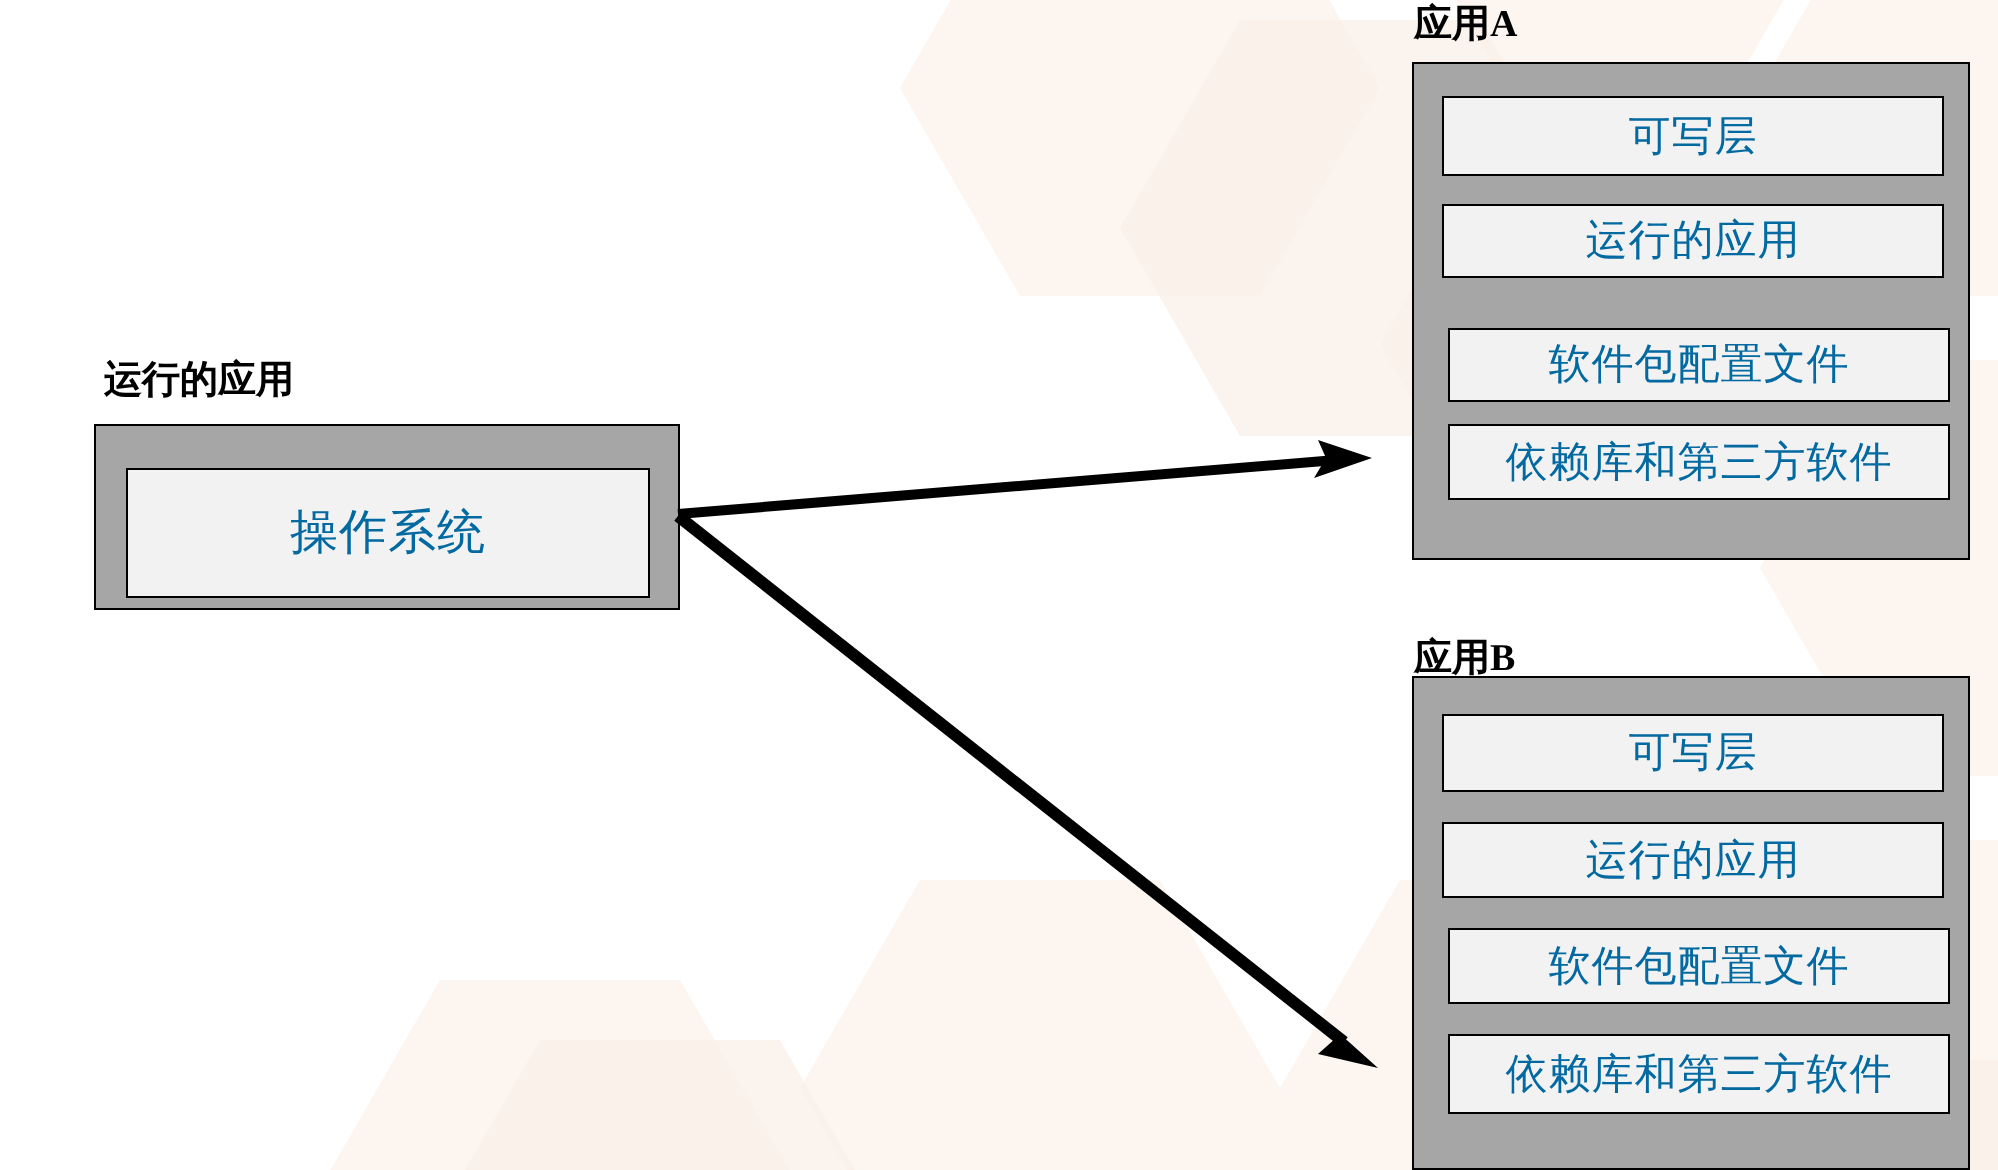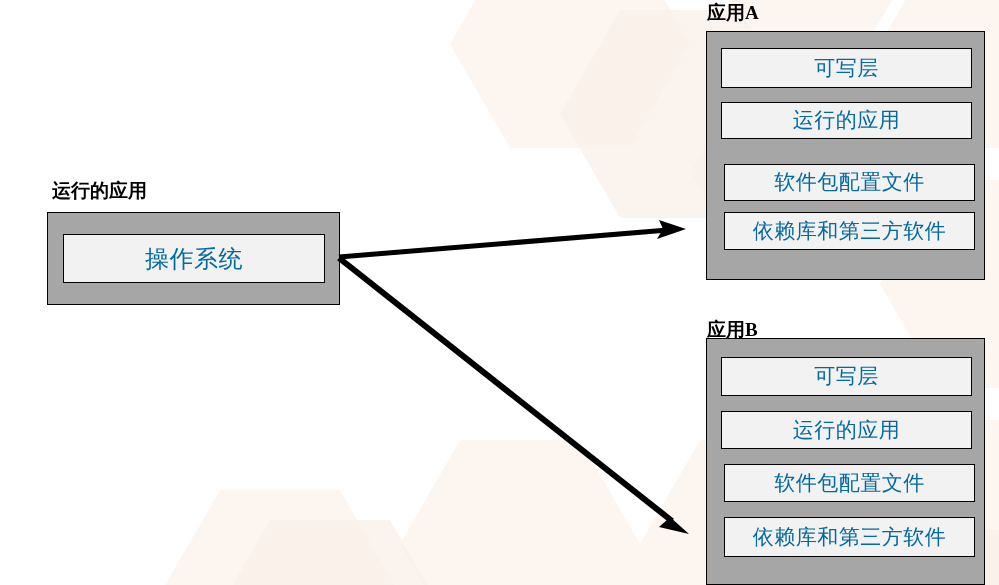--- a/index.html
+++ b/index.html
@@ -125,21 +125,21 @@
 
     <g>
       <line x1="339" y1="258" x2="672" y2="521" stroke="#000000" stroke-width="6" stroke-linecap="butt"></line>
       <polygon points="689,534 659,527 668,519 660,508" fill="#000000"></polygon>
     </g>
   </svg>
 
   <div class="caption" id="image-caption">运行的应用</div>
 
   <div class="group-box" id="image-box">
-    <div class="layer-box" id="image-inner" style="left:15px; top:21px; width:262px; height:49px;">操作系统</div>
+    <div class="layer-box" id="image-inner" style="left:15px; top:21px; width:262px; height:65px;">操作系统</div>
   </div>
 
   <div class="caption" id="appA-caption">应用A</div>
 
   <div class="group-box" id="appA-box">
     <div class="layer-box" style="left:14px; top:16px; width:251px; height:40px;">可写层</div>
     <div class="layer-box" style="left:14px; top:70px; width:251px; height:37px;">运行的应用</div>
     <div class="layer-box" style="left:17px; top:132px; width:251px; height:37px;">软件包配置文件</div>
     <div class="layer-box" style="left:17px; top:180px; width:251px; height:38px;">依赖库和第三方软件</div>
   </div>

